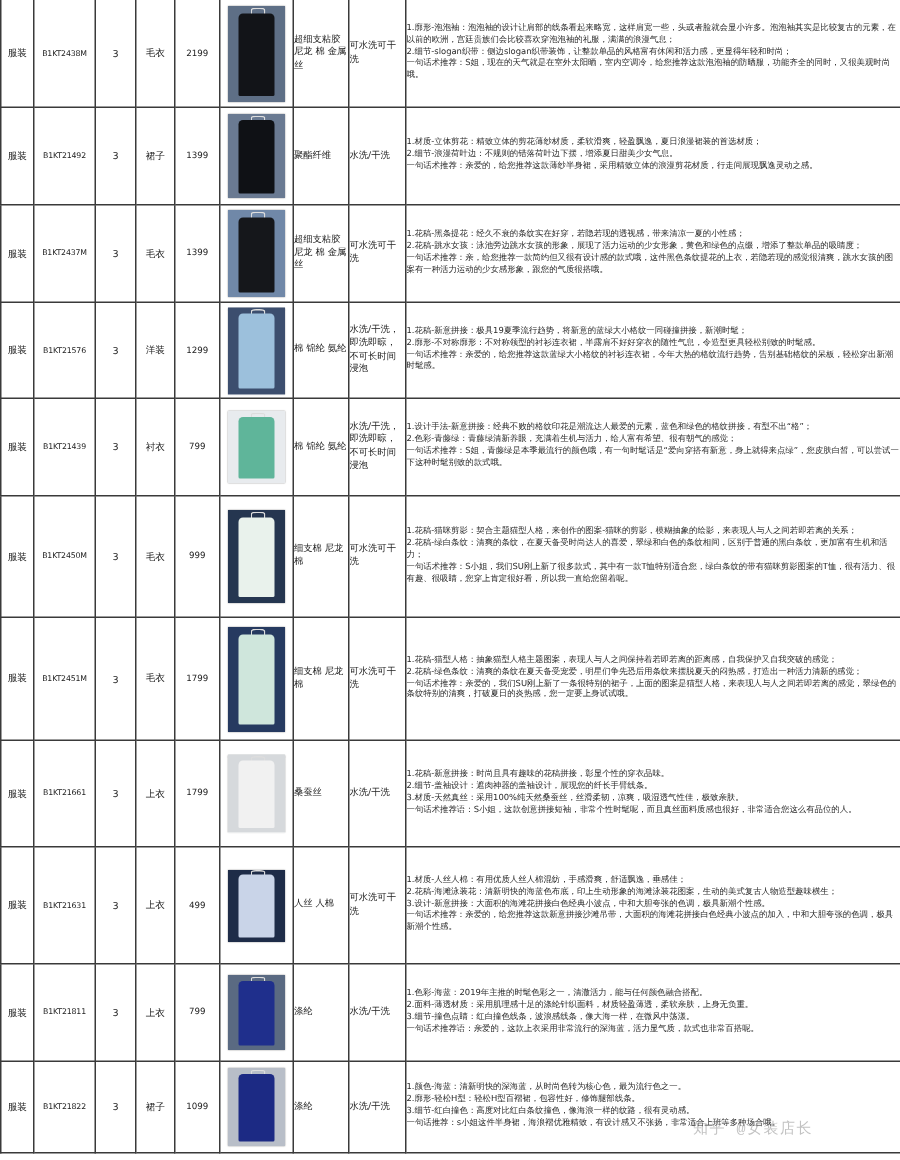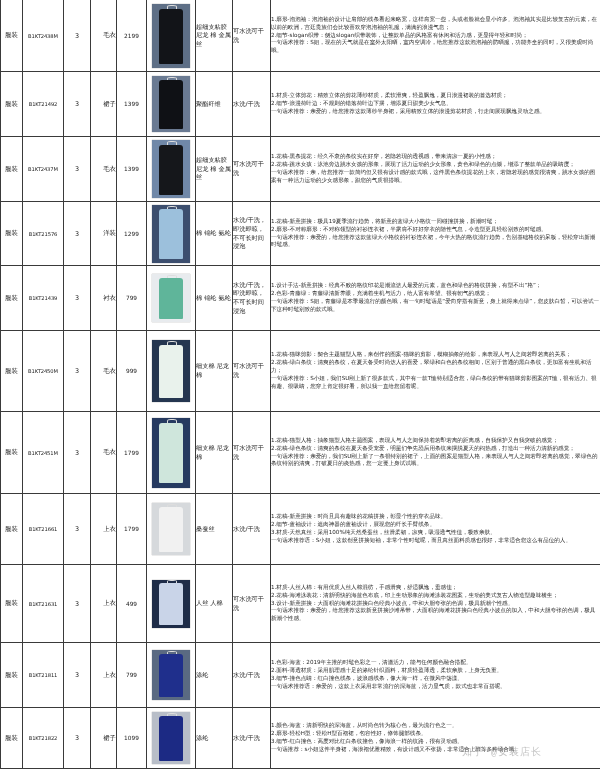--- a/index.html
+++ b/index.html
@@ -2,21 +2,21 @@
 <html><head>
 <meta charset="utf-8">
 <style>
   html, body { margin:0; padding:0; background:#ffffff; }
   body { width:600px; height:773px; overflow:hidden; position:relative; font-family:"DejaVu Sans", sans-serif; color:#222; }
   table.sheet { border-collapse:collapse; table-layout:fixed; position:absolute; left:0; top:-1px; width:601px; }
   table.sheet td { border:1px solid #3a3a3a; padding:0; vertical-align:middle; overflow:hidden; }
   td.c-cat { width:21px; font-size:6.4px; text-align:center; padding-left:2px; }
   td.c-sku { width:40px; font-size:5.2px; text-align:center; letter-spacing:-0.1px; }
   td.c-qty { width:26px; font-size:6.4px; text-align:center; }
-  td.c-type { width:25px; font-size:6.4px; text-align:right;margin-left:12px; }
+  td.c-type { width:25px; font-size:6.4px; text-align:center;margin-left:12px; }
   td.c-price { width:29px; font-size:5.8px; text-align:center; }
   td.c-img { width:48px; text-align:center; }
   td.c-mat { width:36px; font-size:6.2px; line-height:8.6px; padding:0 2px; text-align:left; }
   td.c-care { width:37px; font-size:6.2px; line-height:8.6px; padding:0 2px; text-align:left; }
   td.c-desc { font-size:5.6px; line-height:7.9px; padding:2px 3px; text-align:left; color:#2a2a2a; }
   .desc-line { display:block; white-space:normal; }
   .thumb { margin:0 auto; position:relative; box-shadow:0 0 1px #888; }
   .thumb .bg { position:absolute; inset:0; }
   .thumb .garment { position:absolute; left:18%; right:18%; top:8%; bottom:6%; border-radius:3px 3px 1px 1px; }
   .thumb .hanger { position:absolute; left:40%; width:20%; top:2%; height:6%; border-top:1px solid #ddd; border-left:1px solid #ddd; border-right:1px solid #ddd; border-radius:40% 40% 0 0; }

